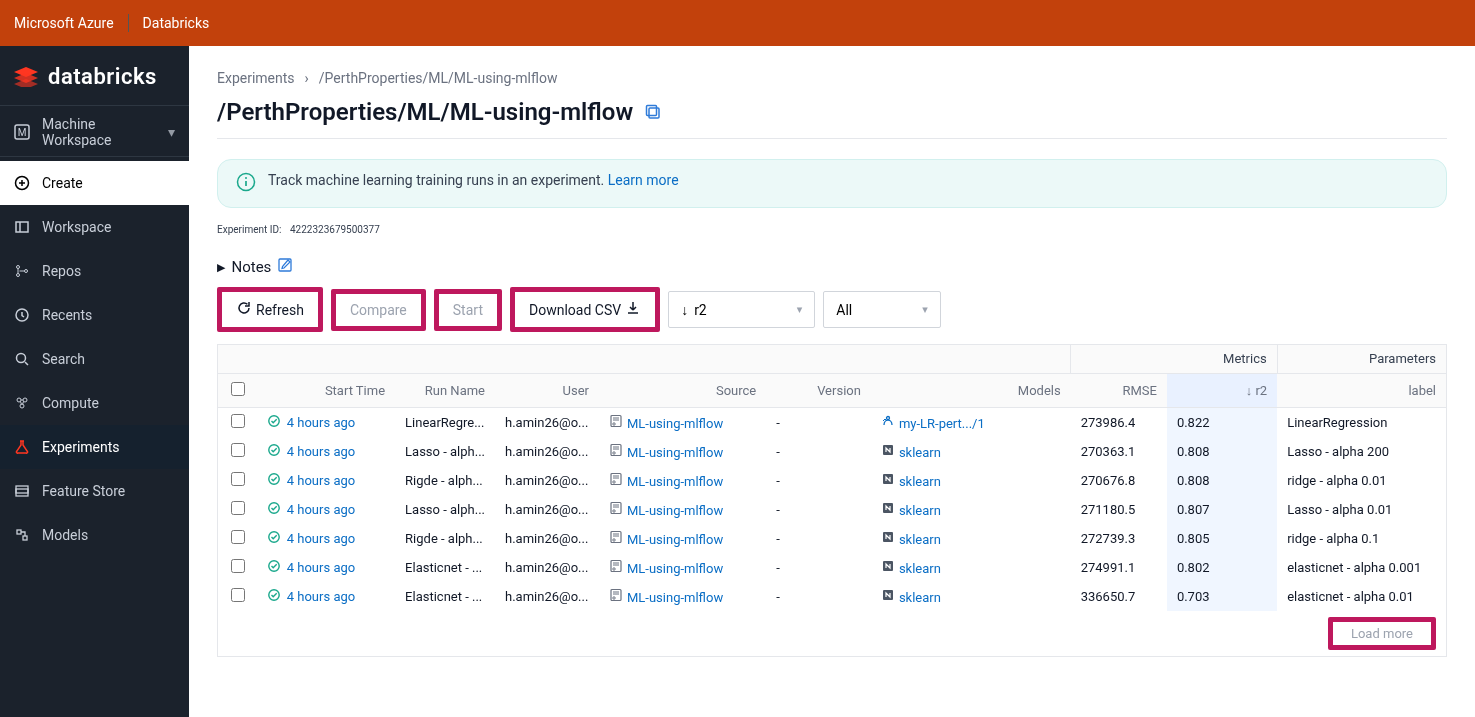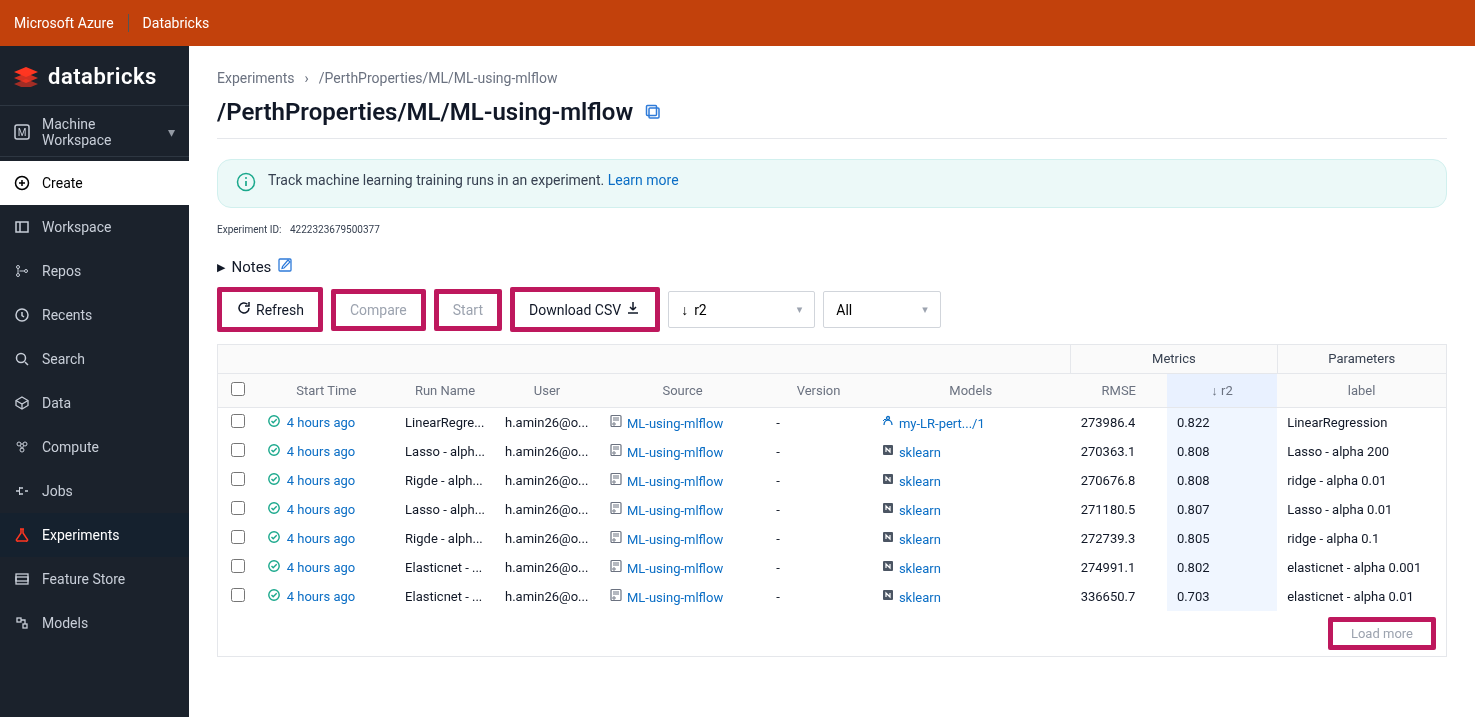--- a/index.html
+++ b/index.html
@@ -51,21 +51,21 @@
 .toolbar { margin-top:10px; display:flex; gap:8px; align-items:center; }
 .btn { border:5px solid #be185d; background:#fff; padding:8px 14px; font-size:14px; color:#111827; display:inline-flex; align-items:center; gap:4px; border-radius:2px; cursor:pointer; }
 .btn.disabled { color:#9ca3af; }
 .sel { border:1px solid #d1d5db; background:#fff; height:37px; padding:0 12px; font-size:14px; display:inline-flex; align-items:center; gap:70px; border-radius:2px; }
 .sel.wide { gap:90px; }
 .caret-dn { font-size:11px; color:#9ca3af; }
 
 
 .tbl-wrap { margin-top:12px; border:1px solid #e5e7eb; }
 .tbl { width:100%; border-collapse:collapse; font-size:13px; }
-.tbl thead th { text-align:center; font-weight:400; color:#6b7280; background:#fafafa; padding:8px 10px; border-bottom:1px solid #e5e7eb; }
+.tbl thead th { text-align:right; font-weight:400; color:#6b7280; background:#fafafa; padding:8px 10px; border-bottom:1px solid #e5e7eb; }
 .tbl .super th { border-bottom:1px solid #e5e7eb; background:#fafafa; padding:6px 10px; height:28px; color:#374151; }
 .tbl .super th.bl { border-left:1px solid #e5e7eb; }
 .tbl .sorted-col { background:#e9f1ff; }
 .tbl tbody td { padding:6px 10px; border-bottom:none; color:#111827; white-space:nowrap; overflow:hidden; text-overflow:ellipsis; }
 .tbl tbody tr td.sorted-col { background:#f0f6ff; }
 .tbl .chk { width:40px; text-align:center; }
 .link { color:#0b6ec5; text-decoration:none; }
 .ok-ic { color:#1aa88c; margin-right:4px; }
 .src-ic, .mdl-ic { color:#6b7280; margin-right:4px; }
 .col-start { width:140px; }
@@ -164,45 +164,27 @@
             <svg class="ic" viewBox="0 0 16 16">
               <circle cx="7" cy="7" r="4.5" fill="none" stroke="currentColor" stroke-width="1.5"></circle>
               <line x1="11" y1="11" x2="14" y2="14" stroke="currentColor" stroke-width="1.5"></line>
             </svg>
           </span>
           <span>Search</span>
         </div>
         <div class="side-item">
           <span class="side-icon">
             <svg class="ic" viewBox="0 0 16 16">
-              <path d="M8 2l6 3.5v5L8 14l-6-3.5v-5z" fill="none" stroke="currentColor" stroke-width="1.3"></path>
-              <path d="M2 5.5L8 9l6-3.5M8 9v5" stroke="currentColor" stroke-width="1.3" fill="none"></path>
-            </svg>
-          </span>
-          <span>Data</span>
-        </div>
-        <div class="side-item">
-          <span class="side-icon">
-            <svg class="ic" viewBox="0 0 16 16">
               <circle cx="5" cy="5" r="2" fill="none" stroke="currentColor"></circle>
               <circle cx="11" cy="5" r="2" fill="none" stroke="currentColor"></circle>
               <circle cx="8" cy="11" r="2" fill="none" stroke="currentColor"></circle>
               <path d="M6.5 6.5l1 3M9.5 6.5l-1 3M7 5h2" stroke="currentColor"></path>
             </svg>
           </span>
           <span>Compute</span>
-        </div>
-        <div class="side-item">
-          <span class="side-icon">
-            <svg class="ic" viewBox="0 0 16 16">
-              <path d="M2 8h3M6 5h3M6 11h3M11 8h3" stroke="currentColor" stroke-width="1.5"></path>
-              <rect x="5" y="4" width="1" height="8" fill="currentColor"></rect>
-            </svg>
-          </span>
-          <span>Jobs</span>
         </div>
         <div class="side-item active">
           <span class="side-icon" style="color:#ff3621">
             <svg class="ic" viewBox="0 0 16 16">
               <path d="M6 2h4M7 2v4l-4 6a1 1 0 001 2h8a1 1 0 001-2l-4-6V2" fill="none" stroke="currentColor" stroke-width="1.5"></path>
             </svg>
           </span>
           <span>Experiments</span>
         </div>
         <div class="side-item">

